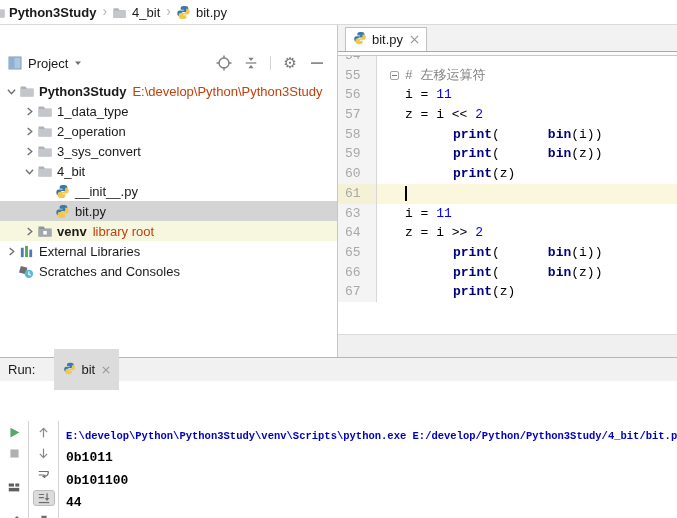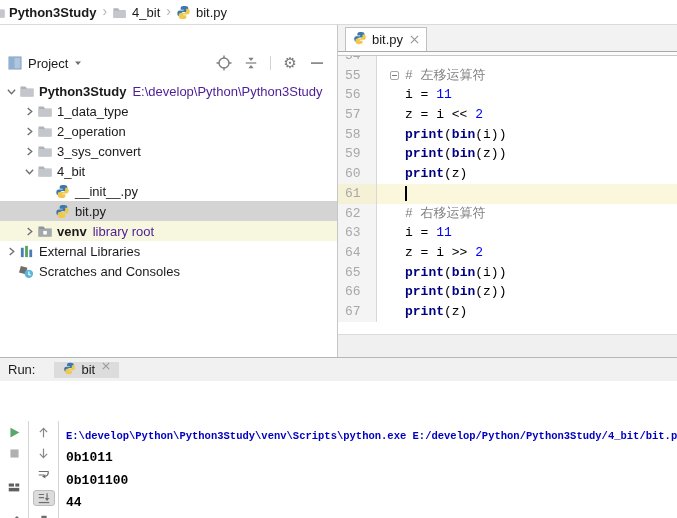--- a/index.html
+++ b/index.html
@@ -30,21 +30,21 @@
   .tool-ic{display:flex;align-items:center;justify-content:center;width:16px;height:16px;}
   .gear-glyph{font-size:15px;color:#7A7A7A;line-height:16px;}
   .vdiv{width:1px;height:14px;background:#D2D2D2;}
 
   .tree{flex:1;overflow:hidden;padding-top:4px;}
   .tree-row{height:20px;display:flex;align-items:center;white-space:nowrap;}
   .tree-row .arrow{width:15px;flex:0 0 15px;display:flex;align-items:center;justify-content:center;}
   .tree-row .ticon{width:18px;flex:0 0 18px;display:flex;align-items:center;}
   .tree-row .tlabel{padding-left:2px;}
   .tree-row .tlabel.bold{font-weight:bold;}
-  .tree-row .tsub{color:#4c1d95;padding-left:6px;}
+  .tree-row .tsub{color:#c2410c;padding-left:6px;}
 
   
   .editor-pane{flex:1;min-width:0;display:flex;flex-direction:column;background:#fff;}
   .tab-bar{height:26px;flex:0 0 26px;background:#F2F2F2;border-bottom:1px solid #A9A9A9;
     display:flex;align-items:flex-end;}
   .tab{background:#fff;border:1px solid #C1C1C1;border-bottom:none;height:23px;
     display:flex;align-items:center;gap:5px;padding:0 7px;margin-left:7px;}
   .tab-close{color:#9A9A9A;display:flex;align-items:center;margin-left:2px;}
   .tab-gap{height:3px;flex:0 0 3px;background:#FBFBFB;border-bottom:1px solid #C6C6C6;}
   .code-area{flex:1;min-height:0;overflow:hidden;
@@ -55,30 +55,30 @@
     padding-left:7px;border-right:1px solid #D8D8D8;}
   .foldcol{width:26px;flex:0 0 26px;position:relative;}
   .fold-box{position:absolute;left:13px;top:5px;width:9px;height:9px;box-sizing:border-box;
     border:1px solid #A6A6A6;border-radius:2px;background:#fff;}
   .fold-box::after{content:"";position:absolute;left:1px;right:1px;top:3px;height:1px;background:#7A7A7A;}
   .codetext{flex:1;white-space:pre;padding-left:2px;}
   .caret-row{background:#FBF7DC;}
   .caret-row .gutter{background:#F5F1D6;}
   .tk-plain{color:#000;}
   .tk-num{color:#0000FF;}
-  .tk-builtin{color:#000080;font-weight:bold;}
+  .tk-builtin{color:#000080;font-weight:bold;margin-left:48px;}
   .tk-comment{color:#808080;}
   .editor-caret{display:inline-block;width:2px;height:15px;background:#000;vertical-align:text-bottom;}
   .editor-bottom{height:22px;flex:0 0 22px;background:#F0F0F0;border-top:1px solid #DCDCDC;}
 
   
   .run-panel{flex:1;min-height:0;border-top:1px solid #B6B6B6;display:flex;flex-direction:column;background:#fff;gap:40px;}
   .run-header{height:23px;flex:0 0 23px;background:#F1F1F1;display:flex;align-items:center;}
   .run-label{margin-left:8px;color:#1a1a1a;}
-  .run-tab{margin-left:19px;height:16px;background:#DCDCDC;display:flex;align-items:flex-start;gap:5px;padding:0 9px;}
+  .run-tab{margin-left:19px;height:41px;background:#DCDCDC;display:flex;align-items:center;gap:5px;padding:0 9px;}
   .run-body{flex:1;min-height:0;display:flex;}
   .run-toolbar{display:flex;flex-direction:column;align-items:center;padding-top:5px;background:#fff;}
   .run-toolbar.col1{width:28px;flex:0 0 28px;border-right:1px solid #D4D4D4;}
   .run-toolbar.col2{width:29px;flex:0 0 29px;border-right:1px solid #D4D4D4;}
   .icon-btn{width:22px;height:20px;display:flex;align-items:center;justify-content:center;margin-bottom:8px;border-radius:3px;}
   .icon-btn.selected{background:#DCDCDC;border:1px solid #BDBDBD;box-sizing:border-box;}
   .tb-div{width:18px;height:1px;background:#D6D6D6;margin:2px 0 10px 0;}
   .console{flex:1;min-width:0;overflow:hidden;padding:4px 0 0 7px;
     font-family:"Liberation Mono","DejaVu Sans Mono",monospace;}
   .console-line{height:22.4px;line-height:22.4px;white-space:pre;font-weight:bold;color:#000;font-size:13px;}
@@ -349,25 +349,20 @@
               <span class="gutter">60</span>
               <span class="foldcol"></span>
               <span class="codetext"><span class="tk-builtin">print</span><span class="tk-plain">(z)</span></span>
             </div>
             <div class="code-row caret-row">
               <span class="gutter">61</span>
               <span class="foldcol"></span>
               <span class="codetext"><span class="editor-caret"></span></span>
             </div>
             <div class="code-row">
-              <span class="gutter">62</span>
-              <span class="foldcol"></span>
-              <span class="codetext"><span class="tk-comment"># 右移运算符</span></span>
-            </div>
-            <div class="code-row">
               <span class="gutter">63</span>
               <span class="foldcol"></span>
               <span class="codetext"><span class="tk-plain">i = </span><span class="tk-num">11</span></span>
             </div>
             <div class="code-row">
               <span class="gutter">64</span>
               <span class="foldcol"></span>
               <span class="codetext"><span class="tk-plain">z = i &gt;&gt; </span><span class="tk-num">2</span></span>
             </div>
             <div class="code-row">

